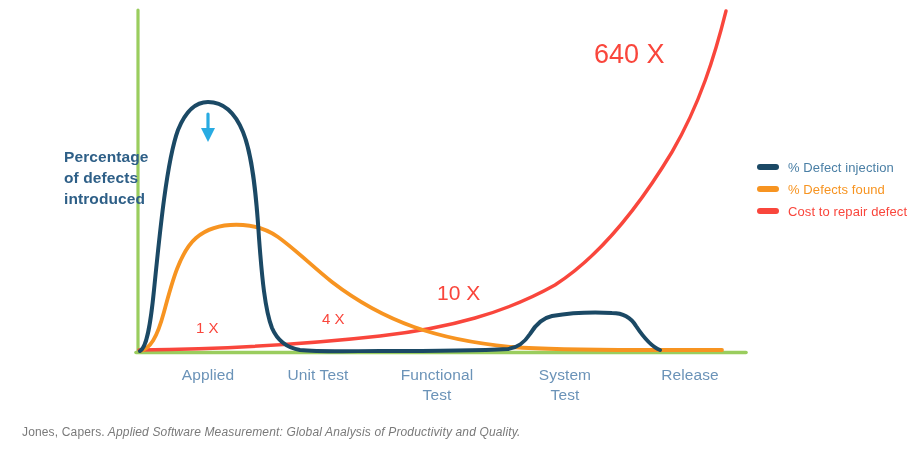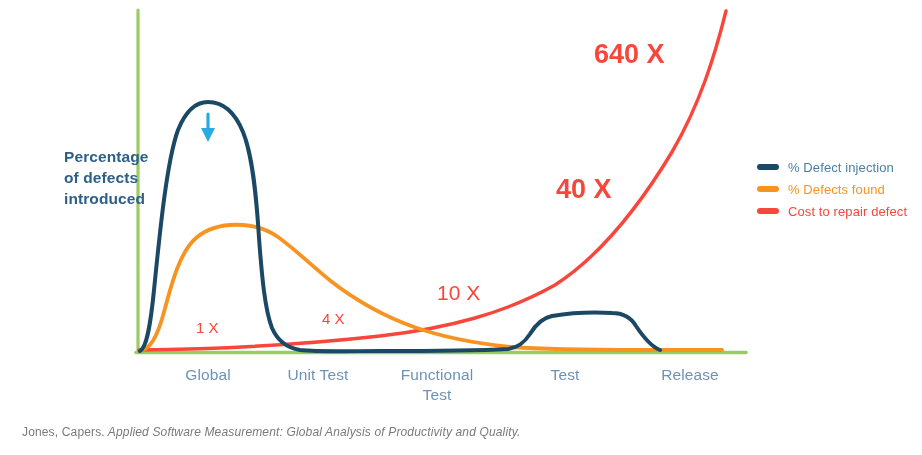--- a/index.html
+++ b/index.html
@@ -53,21 +53,21 @@
     letter-spacing: 0.1px;
   }
   
   .annot {
     position: absolute;
     color: #f9463c;
     font-weight: 400;
     white-space: nowrap;
   }
   .annot.small { font-size: 15px; }
-  .annot.large { font-size: 27px; font-weight: bold; }
+  .annot.large { font-size: 27px; }
   .annot.medium { font-size: 21px; }
   
   .legend {
     position: absolute;
     left: 757px;
     top: 156px;
     width: 165px;
   }
   .legend-row {
     display: flex;
@@ -146,40 +146,40 @@
     </g>
   </svg>
 
   <div class="y-axis-label">
     <div>Percentage</div>
     <div>of defects</div>
     <div>introduced</div>
   </div>
 
   <div class="x-tick" style="left:158px; top:365px; width:100px;">
-    <div>Global</div>
+    <div>Applied</div>
   </div>
   <div class="x-tick" style="left:268px; top:365px; width:100px;">
     <div>Unit Test</div>
   </div>
   <div class="x-tick" style="left:382px; top:365px; width:110px;">
     <div>Functional</div>
     <div>Test</div>
   </div>
   <div class="x-tick" style="left:515px; top:365px; width:100px;">
+    <div>System</div>
     <div>Test</div>
   </div>
   <div class="x-tick" style="left:638px; top:365px; width:104px;">
     <div>Release</div>
   </div>
 
   <div class="annot small" style="left:196px; top:319px;">1 X</div>
   <div class="annot small" style="left:322px; top:310px;">4 X</div>
   <div class="annot medium" style="left:437px; top:281px;">10 X</div>
-  <div class="annot large" style="left:556px; top:174px;">40 X</div>
   <div class="annot large" style="left:594px; top:39px;">640 X</div>
 
   <div class="legend">
     <div class="legend-row">
       <span class="legend-swatch" style="background:#1b4965;"></span>
       <span class="legend-text" style="color:#4a7fa5;">% Defect injection</span>
     </div>
     <div class="legend-row">
       <span class="legend-swatch" style="background:#f79421;"></span>
       <span class="legend-text" style="color:#f79421;">% Defects found</span>

